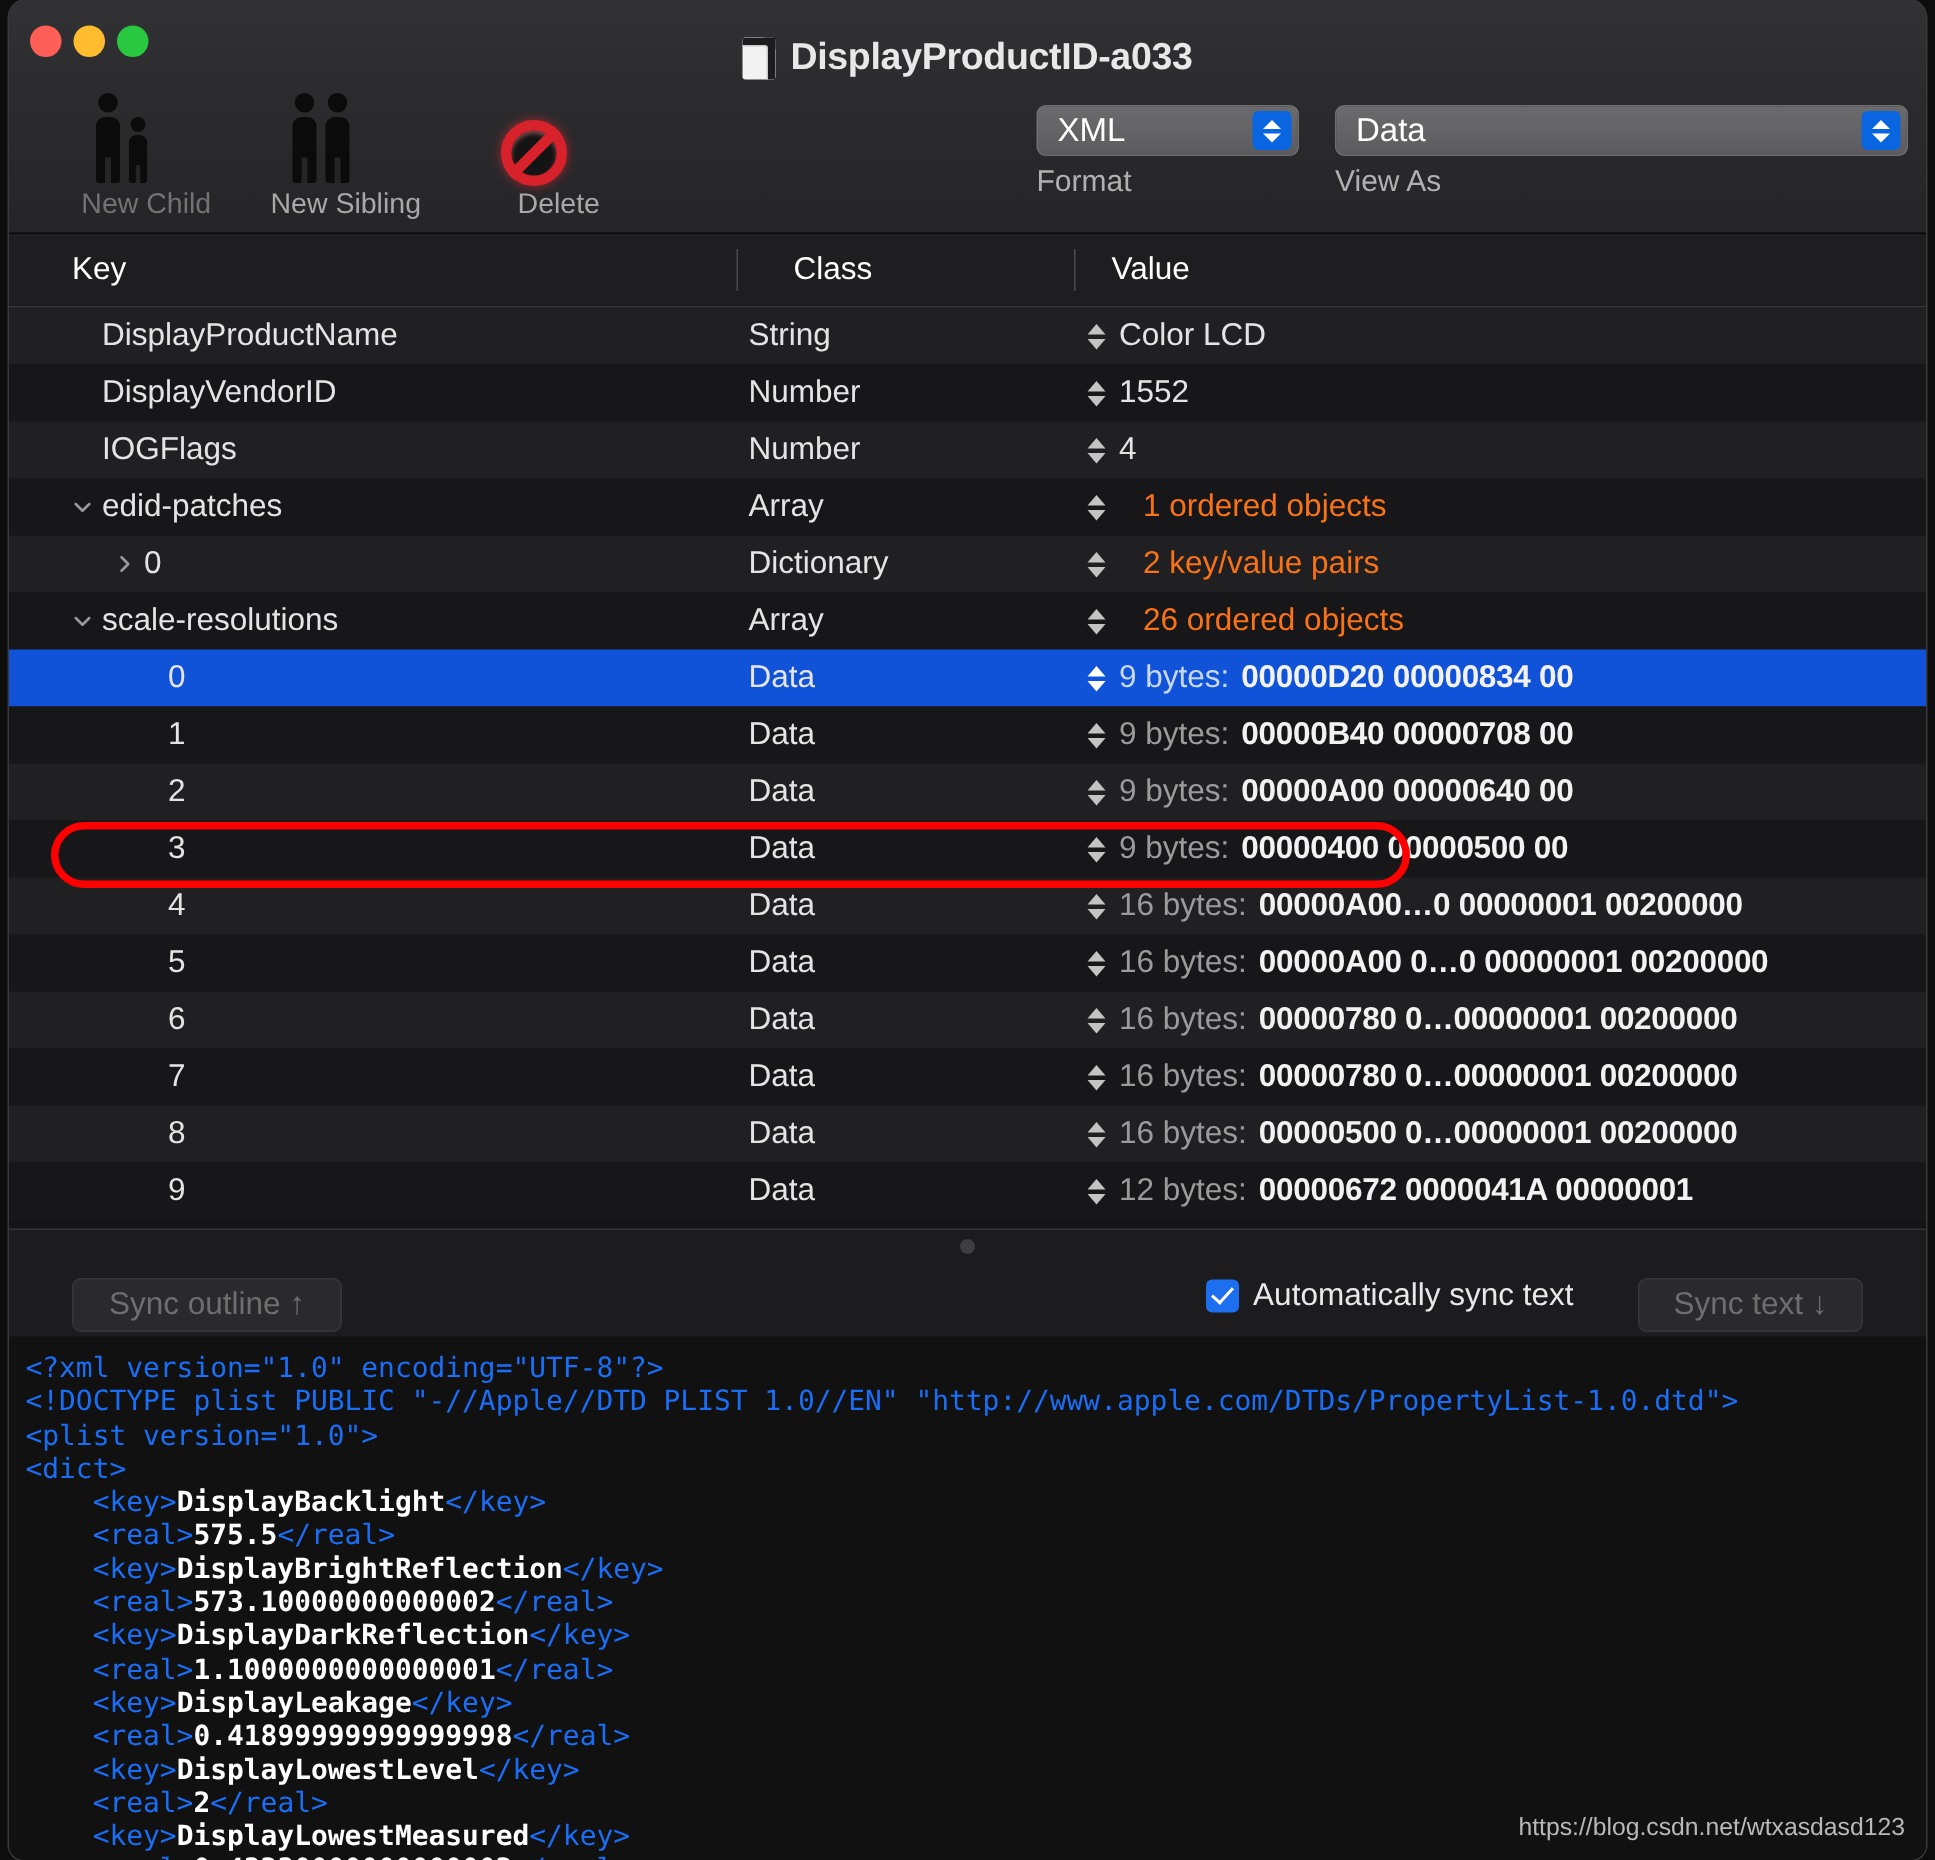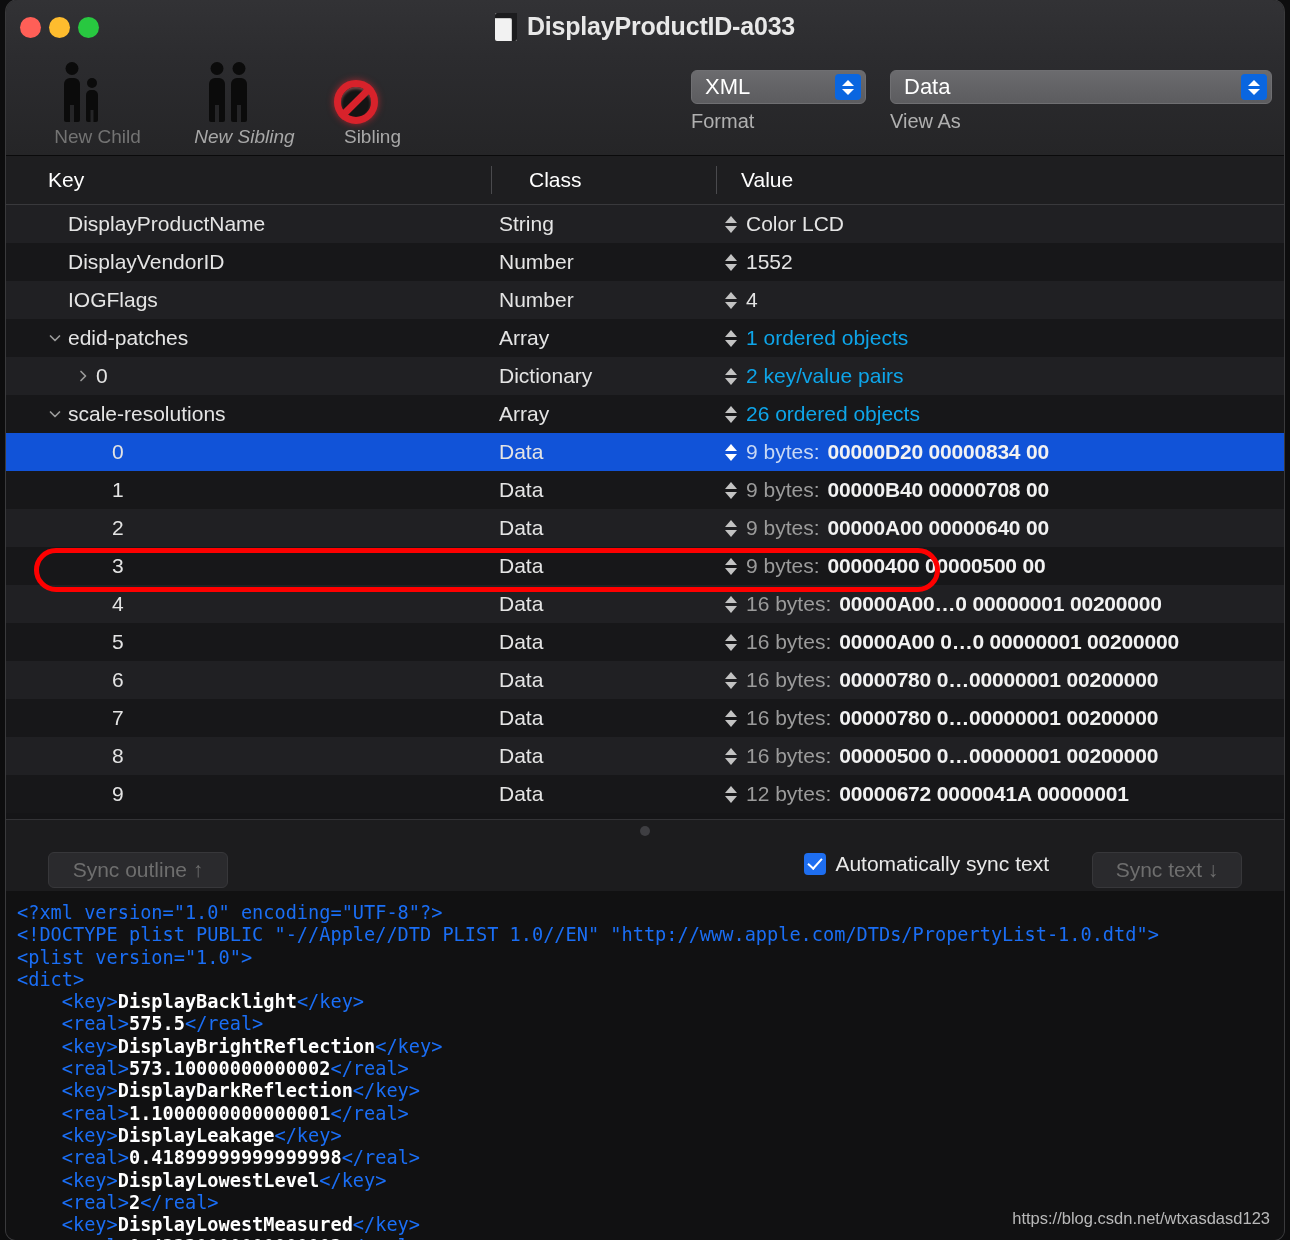--- a/index.html
+++ b/index.html
@@ -31,21 +31,21 @@
     left: 14px; top: 17px;
     display: flex; gap: 8px;
   }
   .light { width: 21px; height: 21px; border-radius: 50%; }
   .light.red    { background: #ff5f57; }
   .light.yellow { background: #febc2e; }
   .light.green  { background: #28c840; }
 
   .title-wrap {
     position: absolute;
-    left: 0; right: 0; top: 12px;
+    left: 0; right: 0; top: 24px;
     display: flex; align-items: center; justify-content: center;
     gap: 10px;
   }
   .doc-icon {
     width: 22px; height: 28px;
     background: #f2f2f2;
     border-radius: 2px;
     position: relative;
     box-shadow: inset -5px 5px 0 0 #1c1c1e, inset -5.5px 5.5px 0 0.5px #c9c9c9;
   }
@@ -211,21 +211,21 @@
   .sg-up, .sg-dn {
     width: 0; height: 0;
     border-left: 6px solid transparent;
     border-right: 6px solid transparent;
   }
   .sg-up { border-bottom: 7px solid #c3c3c3; }
   .sg-dn { border-top: 7px solid #c3c3c3; }
   .trow.selected .sg-up { border-bottom-color: #ffffff; }
   .trow.selected .sg-dn { border-top-color: #ffffff; }
 
-  .dim { color: #0ea5e9; }
+  .dim { color: #f97316; margin-left: 16px; }
   .bytes-label { color: #9b9b9b; }
   .trow.selected .bytes-label { color: #c8d8f4; }
   .hexval { color: #f2f2f2; font-weight: bold; letter-spacing: -0.2px; }
 
   .highlight-box {
     position: absolute;
     left: 28px; top: 392px;
     width: 906px; height: 44px;
     border: 5px solid #fe0000;
     border-radius: 24px;
@@ -329,39 +329,39 @@
               <span class="head"></span>
             </span>
           <span class="person p-small">
               <span class="head"></span>
             </span>
         </div>
       </div>
       <span class="tb-label">New Child</span>
     </div>
 
-    <div class="tb-item" style="left:147px; top:10px;font-style:italic;">
+    <div class="tb-item" style="left:133px; top:10px;">
       <div class="tb-icons">
         <div class="people-row">
           <span class="person p-big">
               <span class="head"></span>
             </span>
           <span class="person p-big">
               <span class="head"></span>
             </span>
         </div>
       </div>
       <span class="tb-label">New Sibling</span>
     </div>
 
     <div class="tb-item" style="left:275px; top:10px;">
       <div class="tb-icons">
         <div class="no-entry"></div>
       </div>
-      <span class="tb-label">Sibling</span>
+      <span class="tb-label">Delete</span>
     </div>
 
     <div class="popup" style="left:685px; top:14px; width:175px;">
       <span>XML</span>
       <span class="stepper-blue">
         <span class="chev-up"></span>
           <span class="chev-dn"></span>
       </span>
     </div>
     <div class="popup-caption" style="left:685px; top:54px; width:175px;">Format</div>

